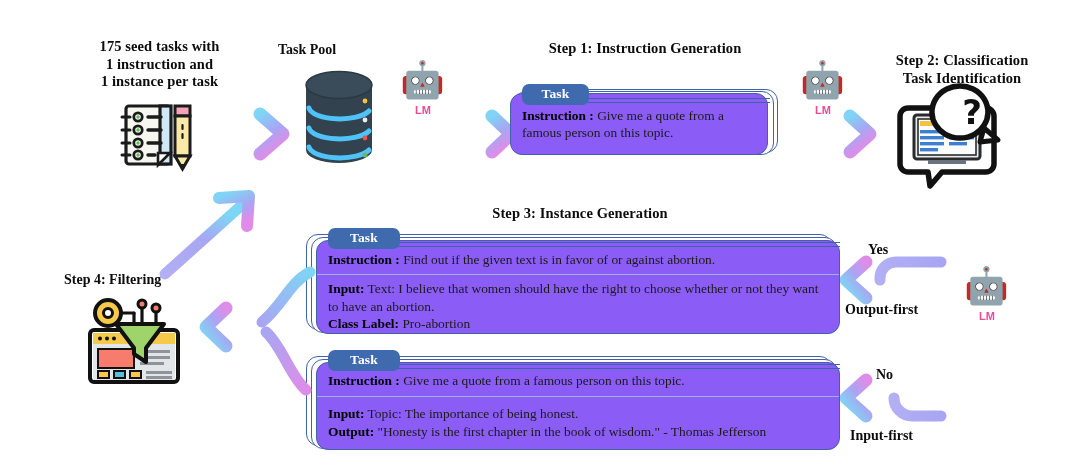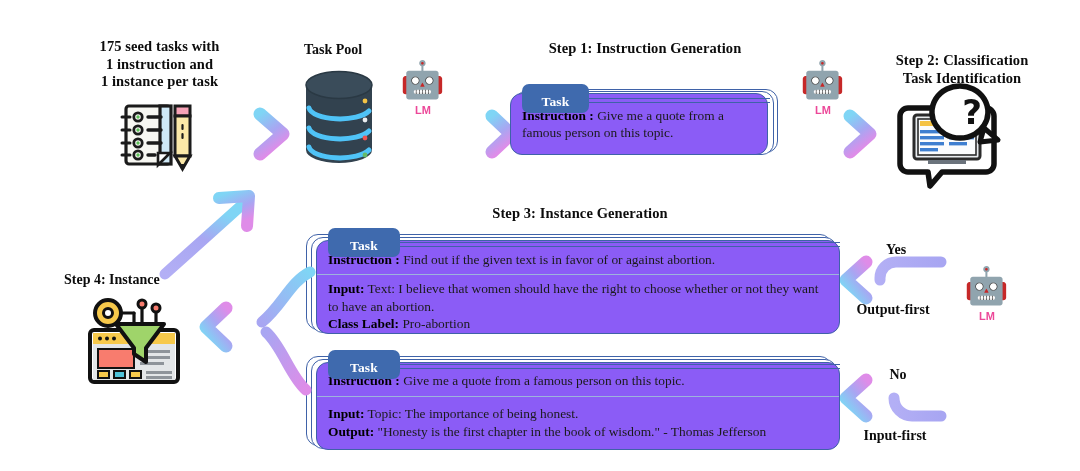--- a/index.html
+++ b/index.html
@@ -13,21 +13,21 @@
 
   
   .heading{
     font-family:"Liberation Serif", serif;
     font-weight:bold;font-size:14.5px;line-height:1.22;
     text-align:center;color:#0c0c0c;letter-spacing:.1px;
     white-space:pre-line;
   }
   .label-bold{
     font-family:"Liberation Serif", serif;
-    font-weight:bold;font-size:14px;color:#0c0c0c;text-align:center;
+    font-weight:bold;font-size:14px;color:#0c0c0c;
   }
   .lm-label{
     font-family:Liberation Sans, sans-serif;
     font-weight:bold;font-size:11px;color:#ec4899;text-align:center;
   }
 
   
   .card-wrap{position:absolute;}
   .stack-layer{
     position:absolute;
@@ -50,21 +50,21 @@
     color:#1a1a1a;
   }
   .card-row + .card-row{border-top:1.3px solid #9db4dc;}
   .card-row b{font-weight:bold;color:#000;}
   .task-tab{
     position:absolute;
     background:#3f6aae;
     color:#fff;font-weight:bold;font-size:13.5px;
     font-family:"Liberation Serif", serif;
     border-radius:7px;
-    padding:10px 0 3px 0;
+    padding:2px 0 3px 0;
     text-align:center;
     z-index:6;
     letter-spacing:.2px;
   }
   .tab-rule{
     position:absolute;height:0;border-top:1.3px solid #3f62a8;
     z-index:4;
   }
 
   
@@ -304,21 +304,21 @@
     <div class="task-tab" style="left:22px;top:-12px;width:72px;">Task</div>
   </div>
 
   <svg class="abs" style="left:186px;top:262px;" width="130" height="140">
     <path d="M124 10 C104 20, 96 44, 76 60" fill="none" stroke="url(#gradCurveA)" stroke-width="11" stroke-linecap="round"></path>
     <path d="M120 128 C104 114, 96 84, 80 70" fill="none" stroke="url(#gradCurveB)" stroke-width="11" stroke-linecap="round"></path>
     <line x1="78" y1="65" x2="40" y2="65" stroke="url(#gradL)" stroke-width="11" stroke-linecap="round"></line>
     <path d="M40 46 L20 65 L40 84" fill="none" stroke="url(#gradHeadL)" stroke-width="13" stroke-linecap="round" stroke-linejoin="round"></path>
   </svg>
 
-  <div class="abs label-bold" style="left:64px;top:272px;width:150px;text-align:left;">Step 4: Instance</div>
+  <div class="abs label-bold" style="left:64px;top:272px;width:150px;text-align:left;">Step 4: Filtering</div>
 
   <svg class="abs" style="left:86px;top:298px;" width="100" height="88">
     <rect x="4" y="32" width="88" height="52" rx="4" fill="#fff" stroke="#111" stroke-width="4"></rect>
     <rect x="7" y="35" width="82" height="11" fill="#f7c94b"></rect>
     <g fill="#111">
         <circle cx="14" cy="40.5" r="2"></circle>
         <circle cx="21" cy="40.5" r="2"></circle>
         <circle cx="28" cy="40.5" r="2"></circle>
       </g>
     <rect x="7" y="46" width="82" height="36" fill="#e3e6e8"></rect>

